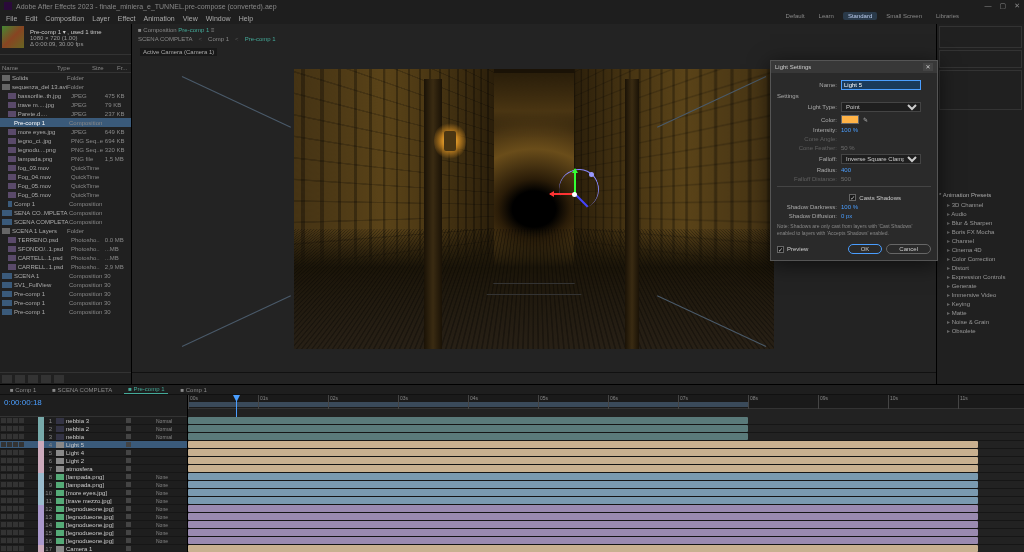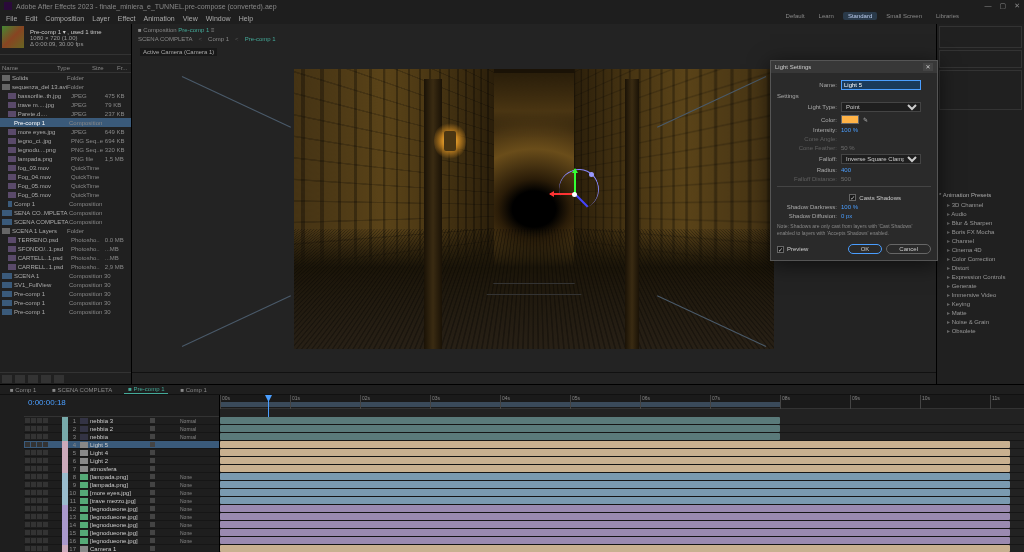--- a/index.html
+++ b/index.html
@@ -107,21 +107,21 @@
   .dialog .btn.ok { border-color:#4a9eff; }
   .dialog .chk { display:flex; align-items:center; gap:3px; }
   .dialog .chk .box { width:7px; height:7px; border:1px solid #666; background:#1a1a1a; display:flex; align-items:center; justify-content:center; }
   .dialog .chk .box.on::after { content:'✓'; color:#ccc; font-size:6px; }
   
   .timeline { height:168px; background:#1e1e1e; border-top:1px solid #000; display:flex; flex-direction:column; }
   .timeline .tabs { height:12px; display:flex; align-items:center; gap:8px; padding:0 6px; font-size:6px; color:#888; border-bottom:1px solid #111; }
   .timeline .tabs span { padding:1px 4px; }
   .timeline .tabs .active { color:#4a9; border-bottom:1px solid #4a9; }
   .timeline .content { flex:1; display:flex; }
-  .timeline .left { width:220px; background:#1e1e1e; border-right:1px solid #000;padding-left:24px; }
+  .timeline .left { width:188px; background:#1e1e1e; border-right:1px solid #000; }
   .timeline .timecode { height:14px; display:flex; align-items:center; padding:0 4px; }
   .timeline .timecode .tc { color:#4a9eff; font-size:8px; }
   .timeline .layerhead { height:8px; display:flex; font-size:5px; color:#666; border-bottom:1px solid #333; }
   .timeline .layer { height:8px; display:flex; align-items:center; font-size:6px; border-bottom:1px solid #161616; }
   .timeline .layer .toggles { width:38px; display:flex; gap:1px; padding:0 1px; }
   .timeline .layer .toggles span { width:5px; height:5px; background:#333; }
   .timeline .layer .clr { width:6px; height:8px; }
   .timeline .layer .num { width:10px; text-align:right; color:#888; padding-right:2px; }
   .timeline .layer .ico { width:8px; height:6px; margin:0 2px; }
   .timeline .layer .name { width:60px; color:#ccc; white-space:nowrap; overflow:hidden; }

